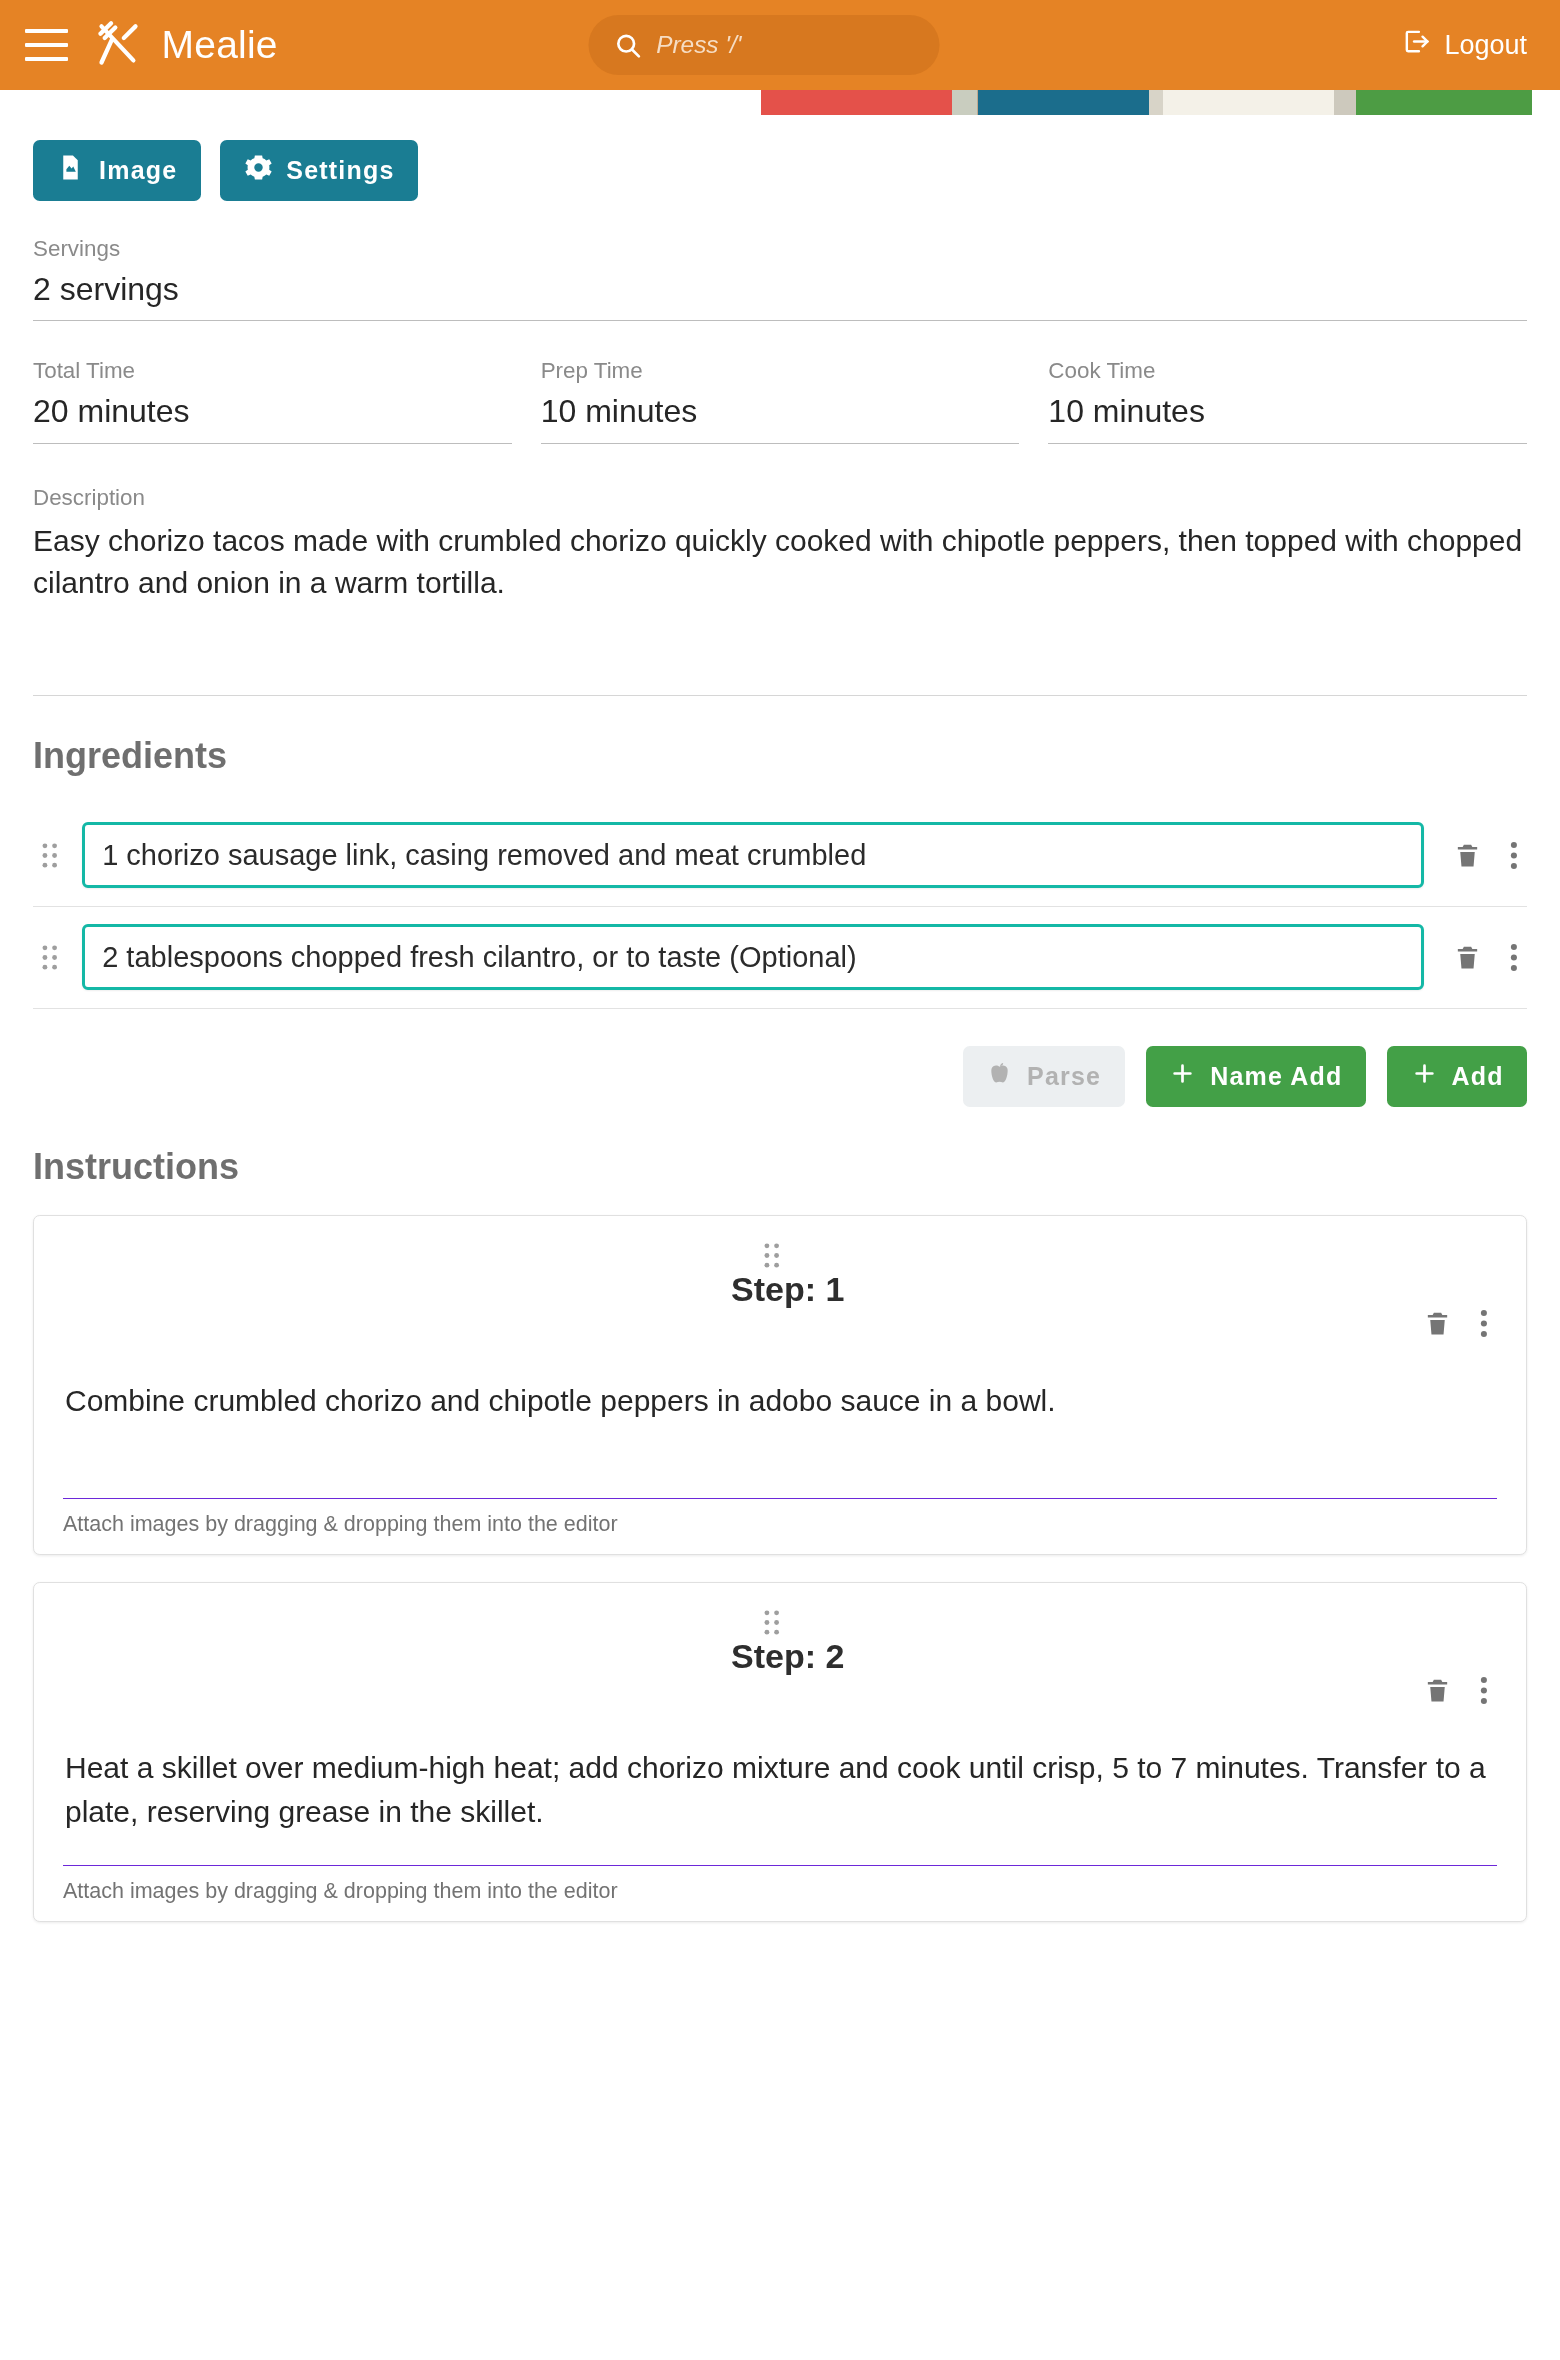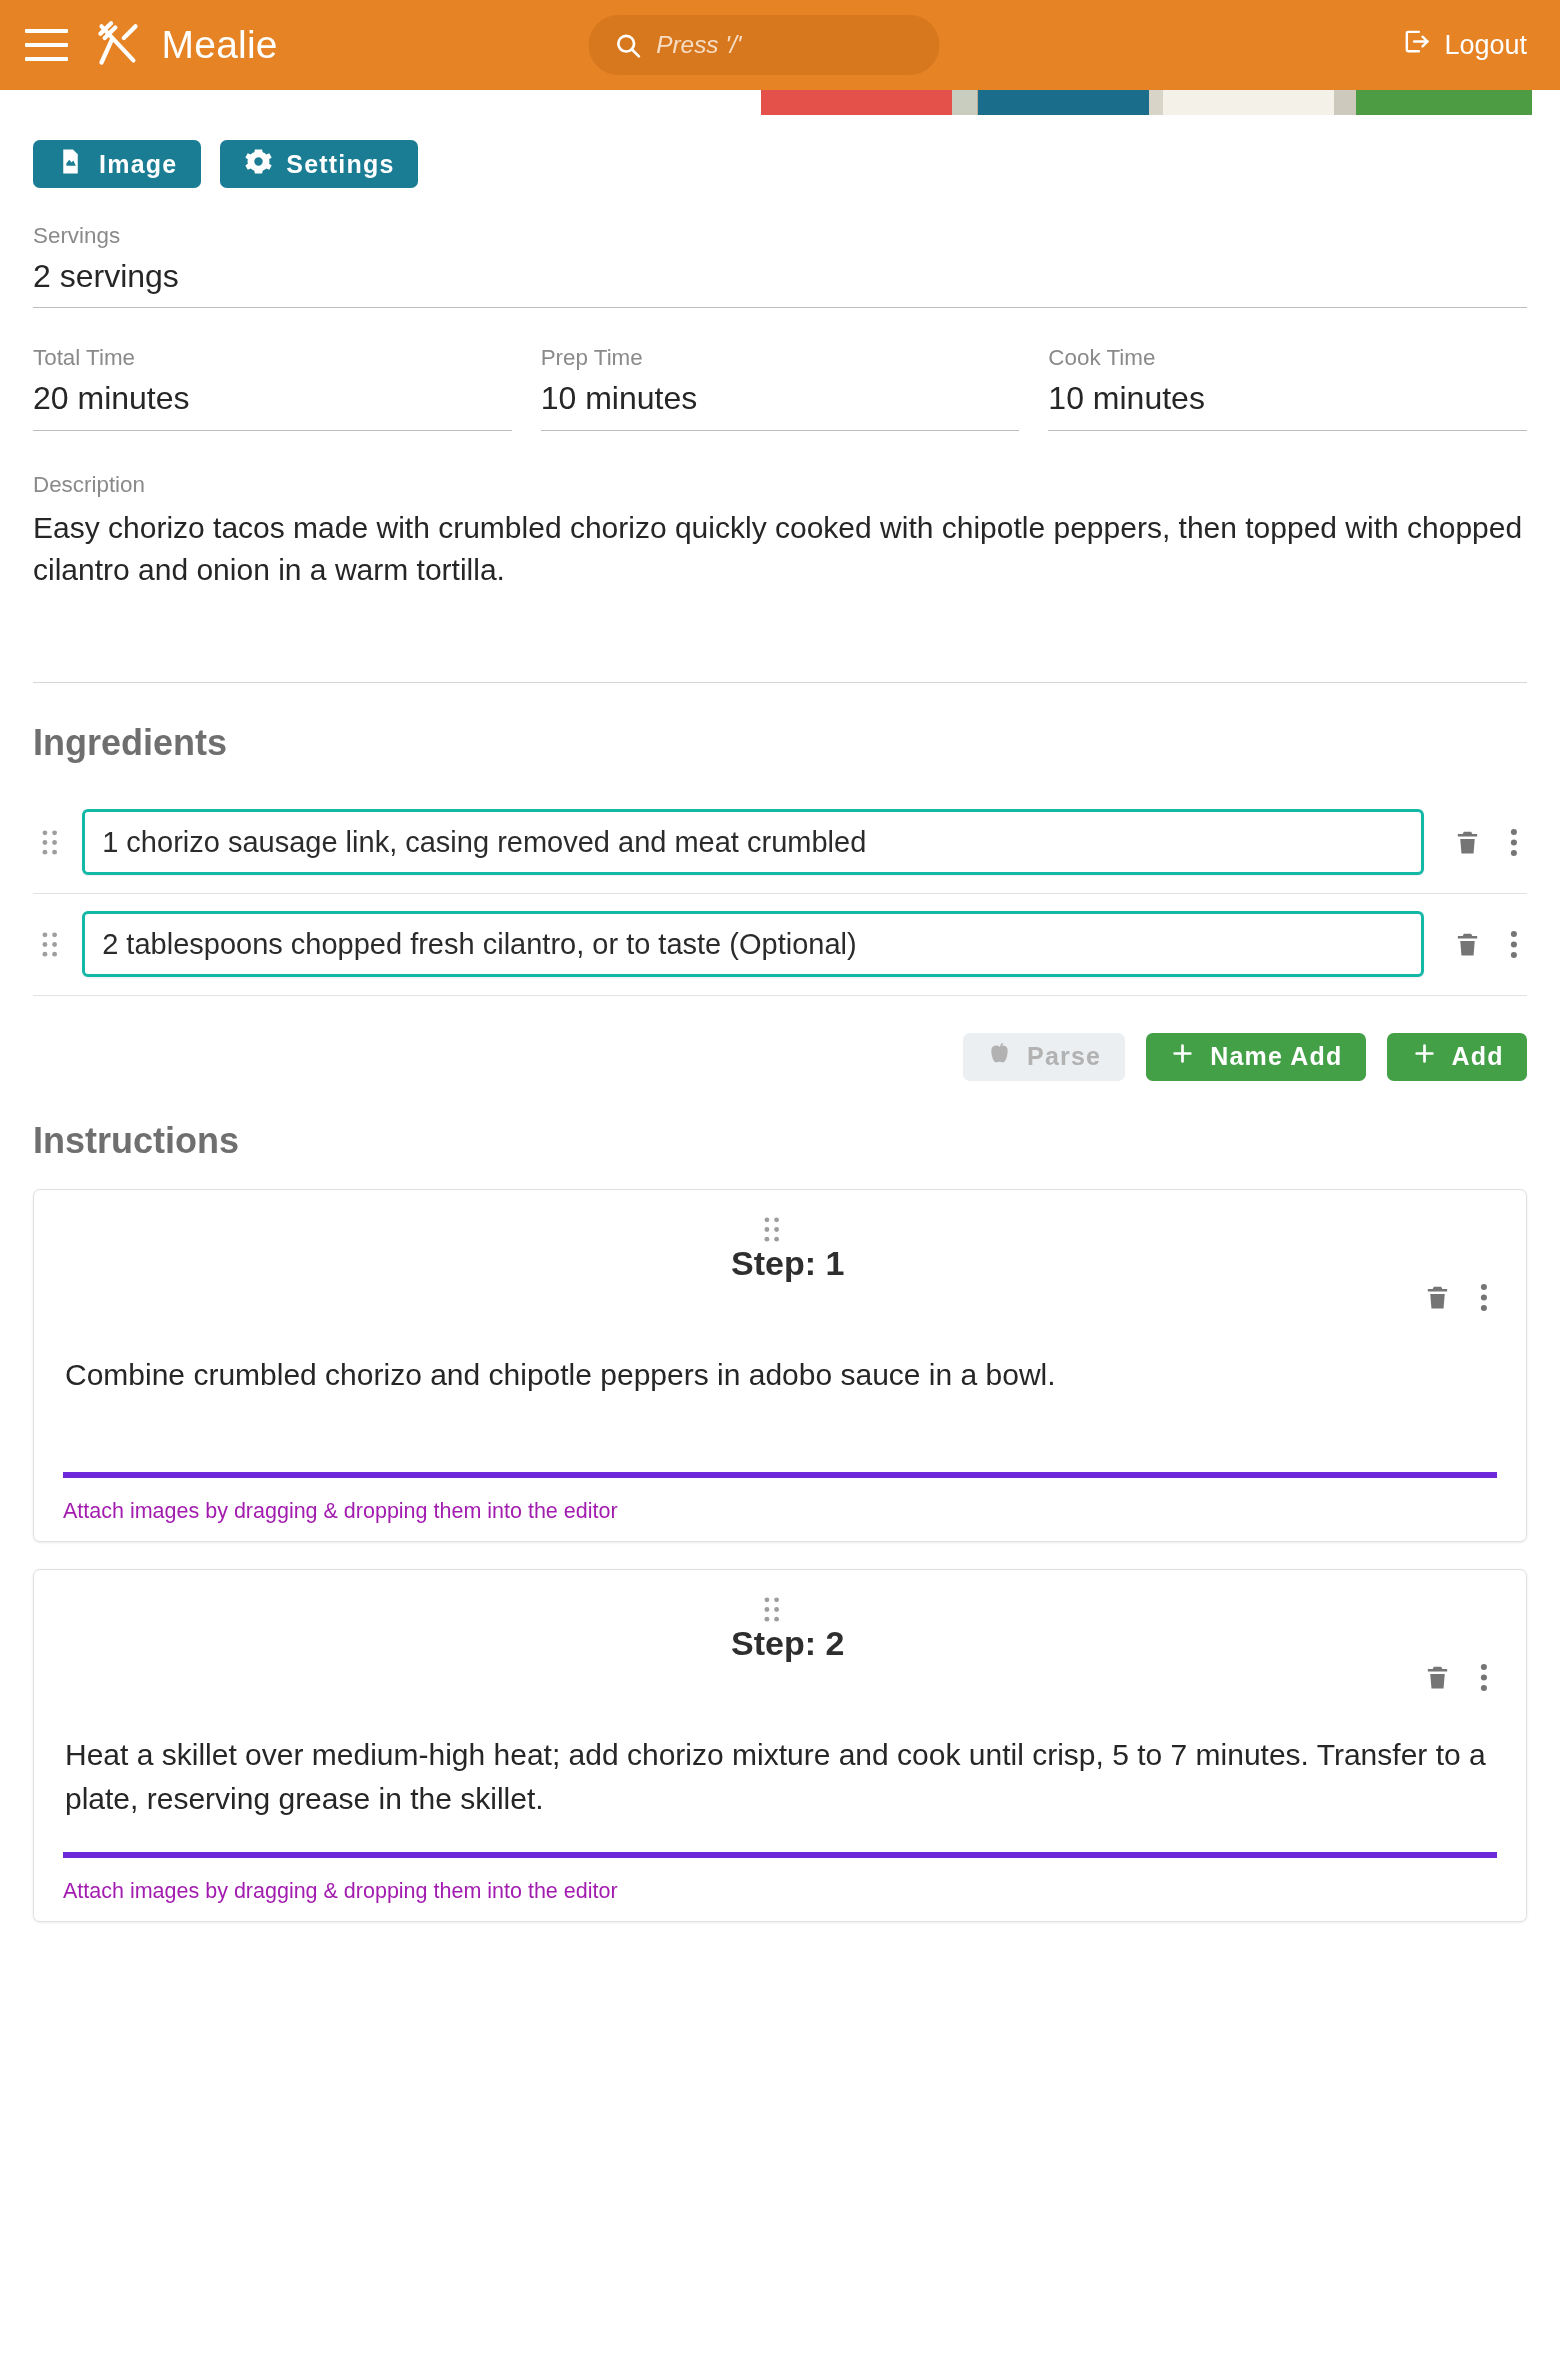--- a/index.html
+++ b/index.html
@@ -120,21 +120,21 @@
     border: none;
     border-radius: 6.8px;
     color: #fff;
     font-size: 25px;
     letter-spacing: 1.2px;
     font-weight: 600;
     display: inline-flex;
     align-items: center;
     gap: 13.7px;
     padding: 0 23.4px;
-    height: 48px;
+    height: 61px;
     cursor: pointer;
     font-family: "Liberation Sans", sans-serif;
   }
   .btn-teal { background: #1a7d93; }
   .btn-green { background: #43a047; }
   .btn-disabled {
     background: #eceff1;
     color: #b2b2b2;
     cursor: default;
   }
@@ -250,25 +250,25 @@
     margin-left: auto;
   }
   .step-body {
     font-size: 30px;
     color: #262626;
     line-height: 1.45;
     padding: 41px 2px 0 2px;
     min-height: 146px;
   }
   .step-foot {
-    border-top: 6px solid #6d28d9;
+    border-top: 1px solid #6d28d9;
     margin-top: 13.7px;
-    padding-top: 21px;
+    padding-top: 13px;
     font-size: 21.5px;
-    color: #a21caf;
+    color: #737373;
   }
   .icon-btn { cursor: pointer; display: flex; align-items: center; }
 </style>
 </head>
 <body>
 
 <div class="appbar">
   <div class="hamburger">
     <span></span>
       <span></span>

